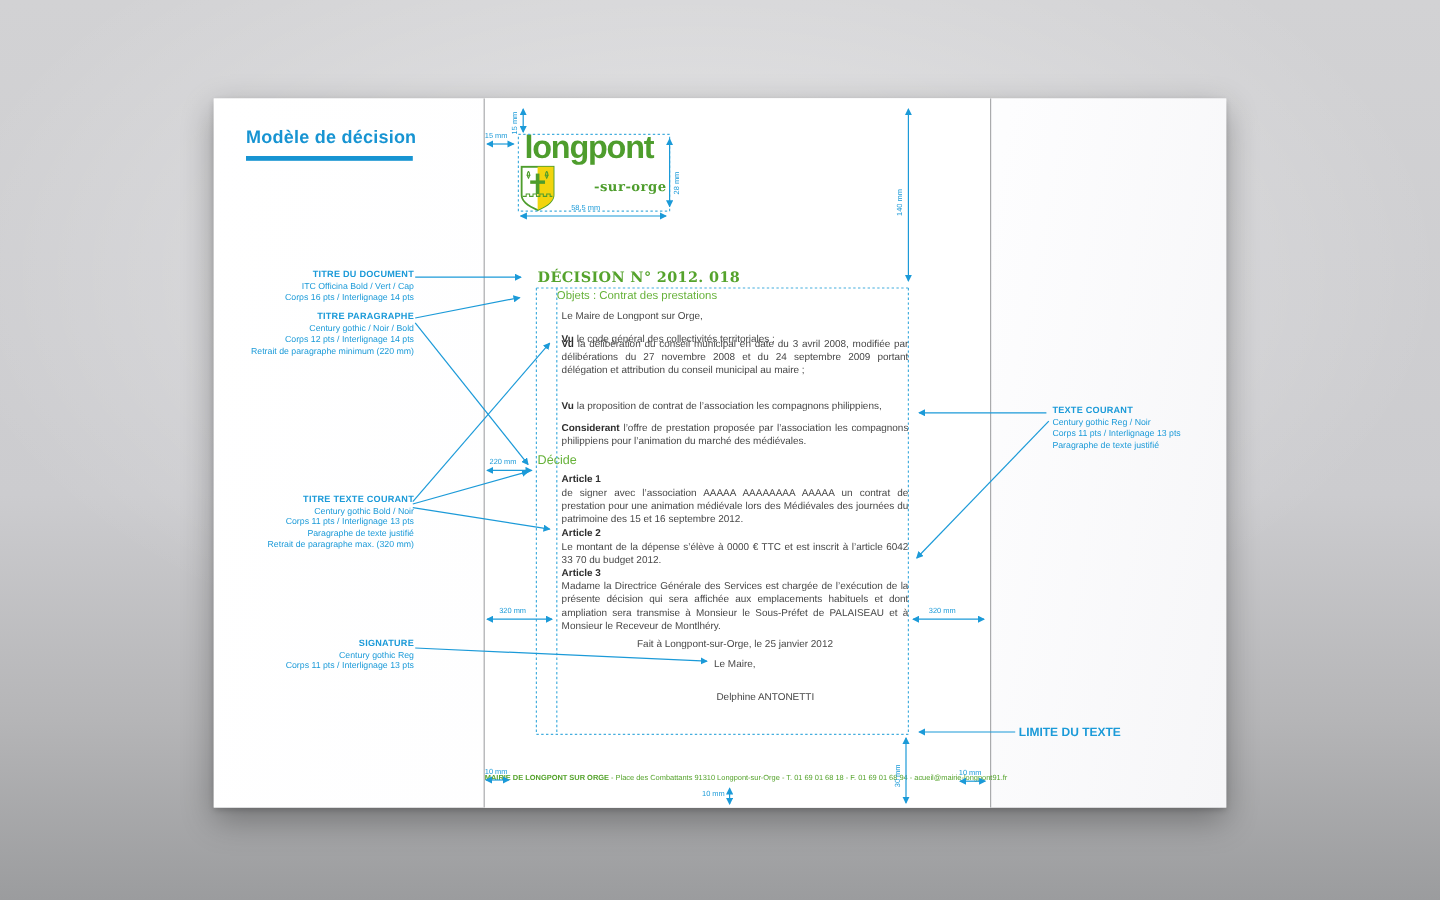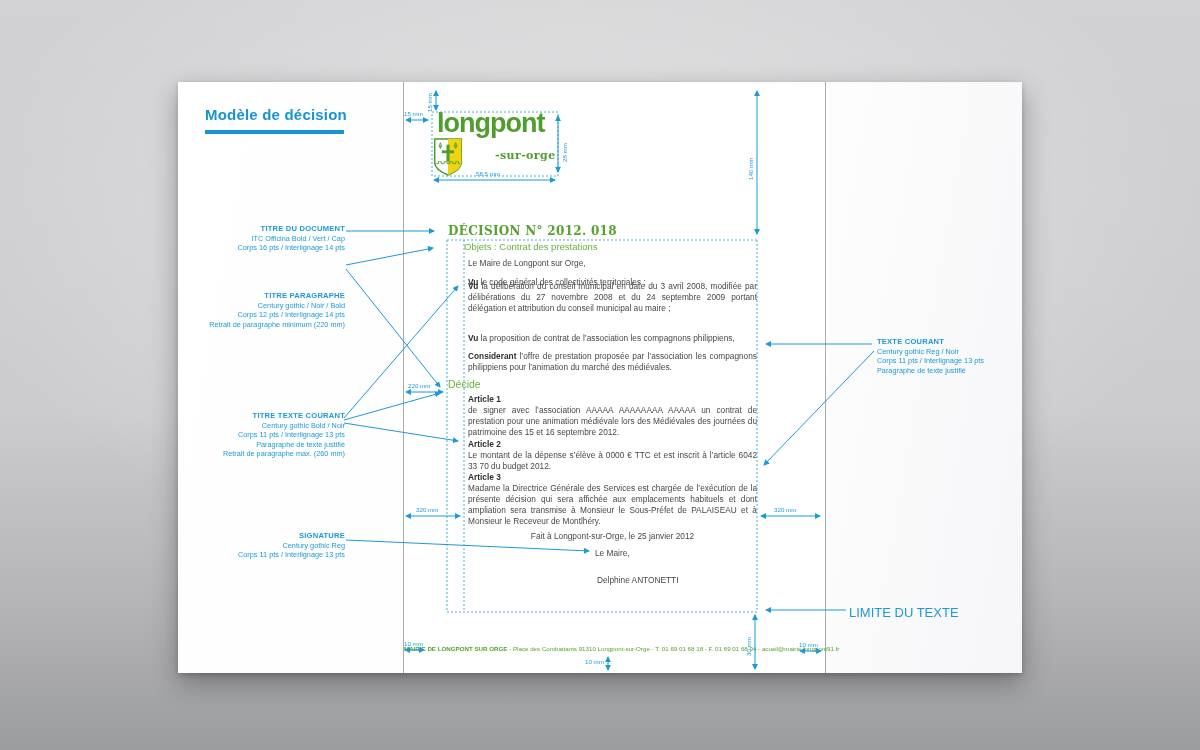--- a/index.html
+++ b/index.html
@@ -46,22 +46,22 @@
   .sig-name{position:absolute;left:597px;top:575px;font-size:8.3px;color:#474747;text-align:center;}
   .doc-footer{position:absolute;left:404px;top:645px;width:420px;text-align:center;
     font-size:6.2px;color:#55a32c;letter-spacing:0;white-space:nowrap;}
   .doc-footer b{font-weight:bold;}
   
   .ann{position:absolute;color:#1b9ad8;line-height:9.5px;}
   .ann-right{text-align:right;right:855px;width:230px;}
   .ann-left{text-align:left;left:877px;width:200px;}
   .ann-title{font-weight:bold;font-size:7.6px;letter-spacing:.2px;display:block;}
   .ann-line{font-size:7.3px;display:block;}
-  .a1{top:224px;}.a2{top:259px;margin-top:32px;}.a3{top:411px;text-align:right;}.a4{top:531px;}.a5{top:337px;}
-  .limit-label{position:absolute;left:849px;top:605px;font-size:13px;font-weight:normal;color:#1b9ad8;}
+  .a1{top:224px;}.a2{top:259px;}.a3{top:411px;text-align:right;}.a4{top:531px;}.a5{top:337px;}
+  .limit-label{position:absolute;left:849px;top:605px;font-size:10px;font-weight:bold;color:#1b9ad8;}
   
   .meas{position:absolute;font-size:6.2px;color:#1b9ad8;white-space:nowrap;}
   .meas-v{writing-mode:vertical-rl;transform:rotate(180deg);}
   
   .overlay{position:absolute;left:0;top:0;width:1200px;height:750px;pointer-events:none;}
 </style>
 </head>
 <body>
 
 <div class="canvas">
@@ -123,21 +123,21 @@
     <span class="ann-title">TITRE PARAGRAPHE</span>
     <span class="ann-line">Century gothic / Noir / Bold</span>
     <span class="ann-line">Corps 12 pts / Interlignage 14 pts</span>
     <span class="ann-line">Retrait de paragraphe minimum (220 mm)</span>
   </div>
   <div class="ann ann-right a3">
     <span class="ann-title">TITRE TEXTE COURANT</span>
     <span class="ann-line">Century gothic Bold / Noir</span>
     <span class="ann-line">Corps 11 pts / Interlignage 13 pts</span>
     <span class="ann-line">Paragraphe de texte justifié</span>
-    <span class="ann-line">Retrait de paragraphe max. (260 mm)</span>
+    <span class="ann-line">Retrait de paragraphe max. (320 mm)</span>
   </div>
   <div class="ann ann-right a4">
     <span class="ann-title">SIGNATURE</span>
     <span class="ann-line">Century gothic Reg</span>
     <span class="ann-line">Corps 11 pts / Interlignage 13 pts</span>
   </div>
 
   <div class="ann ann-left a5">
     <span class="ann-title">TEXTE COURANT</span>
     <span class="ann-line">Century gothic Reg / Noir</span>

